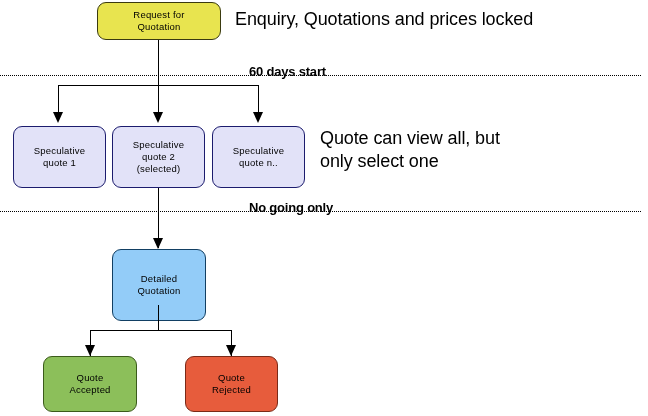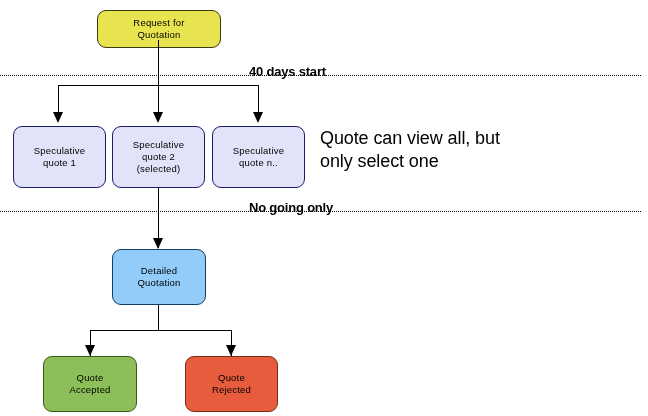--- a/index.html
+++ b/index.html
@@ -27,21 +27,21 @@
     display: flex;
     align-items: center;
     justify-content: center;
     text-align: center;
     font-size: 9.5px;
     line-height: 12px;
     color: #000000;
     white-space: pre-line;
     letter-spacing: 0.2px;
   }
-  .node-yellow { background: #E8E44F; border-color: #3a3a10; margin-top: 8px; }
+  .node-yellow { background: #E8E44F; border-color: #3a3a10; }
   .node-lavender { background: #E2E2F8; border-color: #1c1c6e; }
   .node-blue { background: #93CCF8; border-color: #123f63; }
   .node-green { background: #8CBF5A; border-color: #3b5b1b; }
   .node-red { background: #E75C3C; border-color: #7a2a18; }
 
   
   .vline {
     position: absolute;
     width: 1px;
     background: #000000;
@@ -87,25 +87,26 @@
   }
 </style>
 </head>
 <body>
 
 <div id="canvas">
 
   <div class="node node-yellow" style="left:97px; top:2px; width:124px; height:38px;">Request for
 Quotation</div>
 
+  <div class="annotation" style="left:235px; top:8px; width:410px;">Enquiry, Quotations and prices locked</div>
 
   <div class="vline" style="left:158px; top:40px; height:46px;"></div>
 
   <div class="dotted-rule" style="left:0px; top:75px; width:641px;"></div>
-  <div class="phase-label" style="left:249px; top:64px;">40 days start</div>
+  <div class="phase-label" style="left:249px; top:64px;">60 days start</div>
 
   <div class="hline" style="left:58px; top:85px; width:201px;"></div>
 
   <div class="vline" style="left:58px; top:85px; height:29px;"></div>
   <div class="arrowhead" style="left:53px; top:112px;"></div>
 
   <div class="vline" style="left:158px; top:85px; height:29px;"></div>
   <div class="arrowhead" style="left:153px; top:112px;"></div>
 
   <div class="vline" style="left:258px; top:85px; height:29px;"></div>
@@ -123,21 +124,21 @@
 
   <div class="annotation" style="left:320px; top:127px; width:320px;">Quote can view all, but
 only select one</div>
 
   <div class="vline" style="left:158px; top:188px; height:60px;"></div>
   <div class="arrowhead" style="left:153px; top:238px;"></div>
 
   <div class="dotted-rule" style="left:0px; top:211px; width:641px;"></div>
   <div class="phase-label" style="left:249px; top:200px;">No going only</div>
 
-  <div class="node node-blue" style="left:112px; top:249px; width:94px; height:56px;">Detailed
+  <div class="node node-blue" style="left:112px; top:249px; width:94px; height:72px;">Detailed
 Quotation</div>
 
 
   <div class="vline" style="left:158px; top:305px; height:26px;"></div>
   <div class="hline" style="left:90px; top:330px; width:142px;"></div>
 
   <div class="vline" style="left:90px; top:330px; height:26px;"></div>
   <div class="arrowhead" style="left:85px; top:345px;"></div>
 
   <div class="vline" style="left:231px; top:330px; height:26px;"></div>

